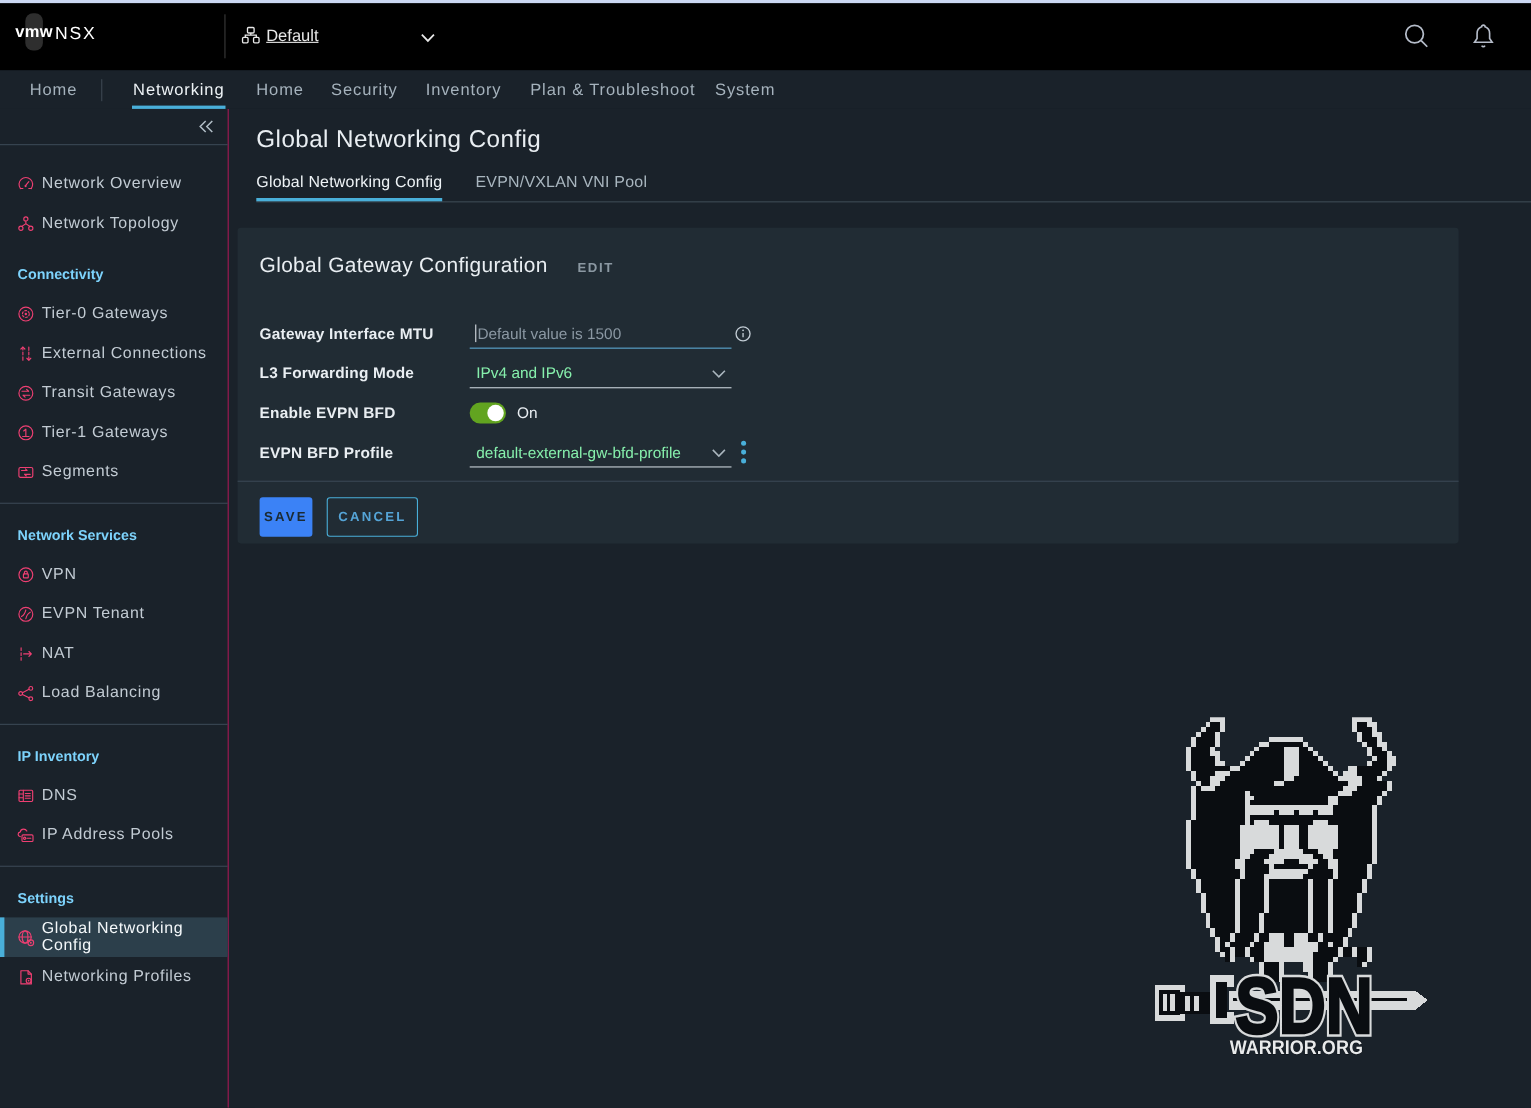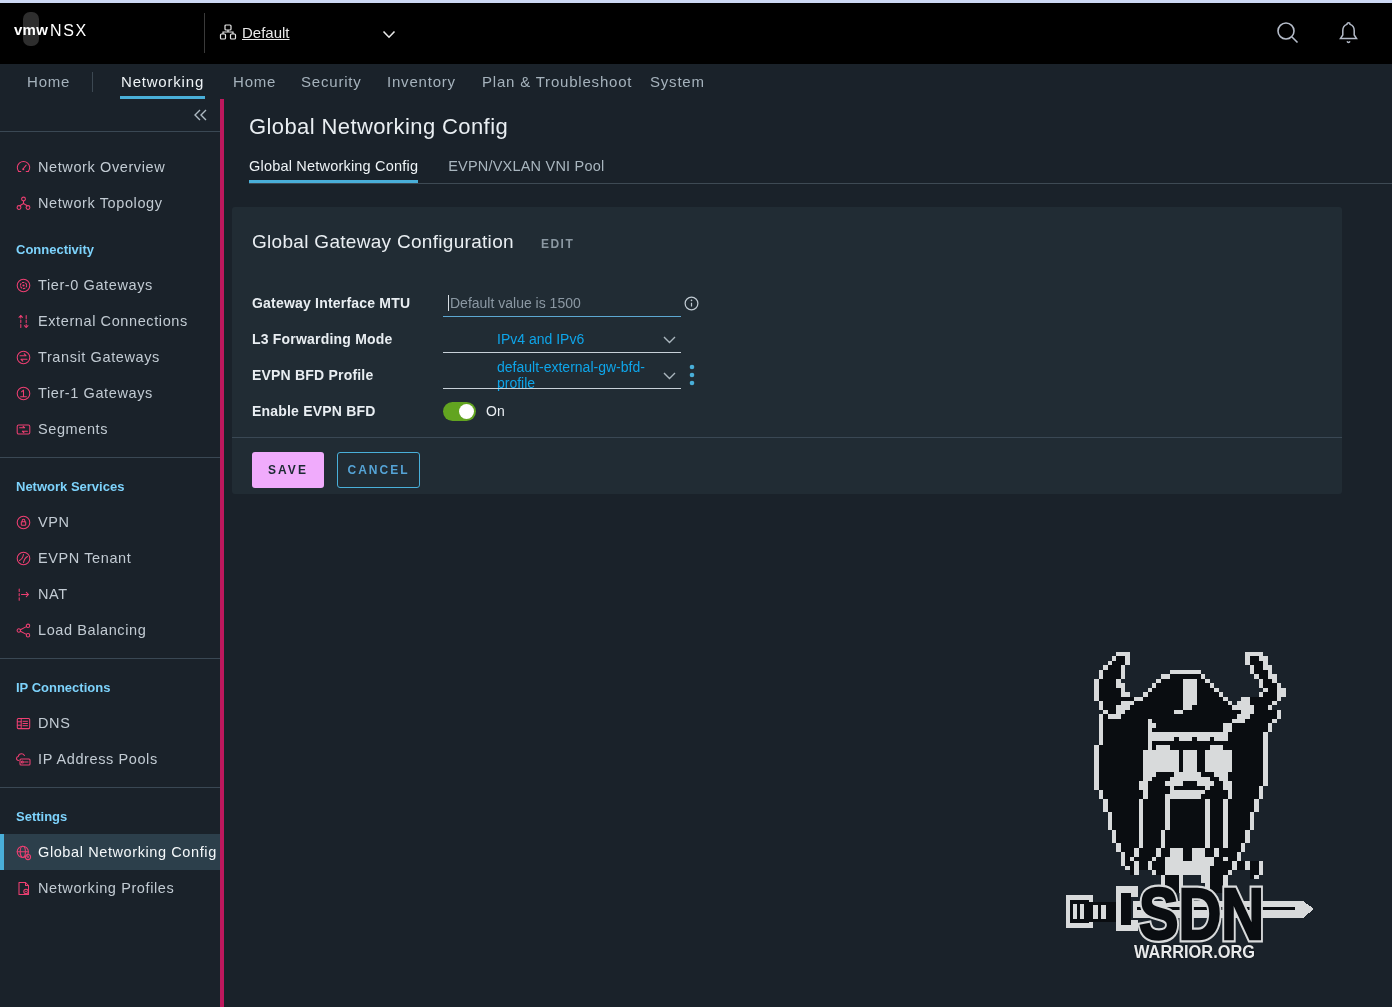--- a/index.html
+++ b/index.html
@@ -16,21 +16,21 @@
 .hicon1 { position:absolute; left:1276px; top:21px; }
 .hicon2 { position:absolute; left:1337px; top:21px; }
 
 nav.top { height:35px; background:#1a222a; position:relative; font-size:15px; color:#a5b2bc; letter-spacing:0.8px; }
 nav.top .item { position:absolute; top:0; height:35px; line-height:35px; }
 nav.top .sep { position:absolute; width:1px; height:20px; top:8px; background:#3c4852; }
 nav.top .item.active { color:#eef3f6; }
 nav.top .item.active::after { content:""; position:absolute; left:-1px; right:-1px; bottom:0; height:3px; background:#49afd9; }
 
 .shell { display:flex; height:908px; }
-aside { width:224px; background:#1a222a; border-right:4px solid #be185d; flex:none; }
+aside { width:208px; background:#1a222a; border-right:1px solid #be185d; flex:none; }
 .collapse { height:33px; display:flex; align-items:center; justify-content:flex-end; padding-right:12px; border-bottom:1px solid #3a4854; }
 .snav { padding-top:17px; }
 .srow { height:36px; display:flex; align-items:center; padding-left:15px; color:#c2cbd3; font-size:14.5px; position:relative; letter-spacing:0.6px; }
 .srow svg { margin-right:6px; flex:none; }
 .slabel { height:36px; display:flex; align-items:center; padding-left:16px; color:#7dd3fc; font-size:13px; font-weight:bold; margin-top:10px; }
 .sdiv { border-top:1px solid #3a4854; margin-top:10px; }
 .srow.sel { background:#2c3f4b; color:#f4f8fa; }
 .srow.sel::before { content:""; position:absolute; left:0; top:0; bottom:0; width:4px; background:#49afd9; }
 
 main { flex:1; position:relative; background:#1a222a; }
@@ -44,26 +44,26 @@
 .cardhead { position:absolute; top:24px; display:flex; align-items:baseline; }
 .cardhead h2 { font-size:19px; font-weight:400; color:#e9eef2; letter-spacing:0.3px; }
 .edit { margin-left:27px; font-size:12px; font-weight:bold; letter-spacing:1.5px; color:#8b98a2; }
 .form { position:absolute; top:78px; left:20px; right:20px; }
 .frow { display:flex; align-items:center; height:36px; }
 .frow .lbl { width:191px; font-size:14px; font-weight:bold; color:#e9eef2; letter-spacing:0.2px; }
 .ctl { width:238px; height:36px; position:relative; }
 .bline { position:absolute; left:0; right:0; top:31px; height:1px; background:#c8d1d8; }
 .bline.focus { background:#5da8d2; }
 .ph { position:absolute; left:7px; top:50%; transform:translateY(-50%); color:#8b98a3; font-size:14px; }
-.val { position:absolute; left:6px; top:50%; transform:translateY(-50%); color:#0ea5e9; font-size:14px;margin-left:48px; }
+.val { position:absolute; left:6px; top:50%; transform:translateY(-50%); color:#86efac; font-size:14px; }
 .caret { position:absolute; left:5px; top:10px; width:1px; height:16px; background:#d7dee3; }
 .cchev { position:absolute; right:5px; top:15px; }
 .btnrow { position:absolute; left:0; right:0; top:230px; border-top:1px solid #3a4854; padding:14px 20px 0 20px; display:flex; }
 .btn { height:36px; border-radius:3px; font-size:12px; font-weight:bold; letter-spacing:2px; display:flex; align-items:center; justify-content:center; }
-.btn.save { width:72px; background:#f0abfc; color:#1b2a32; }
+.btn.save { width:48px; background:#3b82f6; color:#1b2a32; }
 .btn.cancel { width:83px; margin-left:13px; border:1px solid #49afd9; color:#55a4d6; background:transparent; }
 .toggle { width:33px; height:19px; background:#62a420; border-radius:10px; position:relative; }
 .toggle .knob { position:absolute; right:2px; top:2px; width:15px; height:15px; border-radius:50%; background:#fff; }
 .onlbl { margin-left:10px; color:#e9eef2; font-size:14px; }
 .logo { position:absolute; left:839px; top:553px; }
 </style>
 </head>
 <body>
 <div class="topstrip"></div>
 <header>
@@ -157,21 +157,21 @@
             <path d="M4.2 3 v2.4 M4.2 7.4 v2.4 M4.2 11.8 v2.4"></path>
             <path d="M6.5 8.5 h7 M13.5 8.5 l-2.2 -2.2 M13.5 8.5 l-2.2 2.2"></path>
           </svg> NAT</div>
     <div class="srow"><svg width="17" height="17" viewBox="0 0 17 17" fill="none" stroke="#ee3f72" stroke-width="1.05" stroke-linecap="round" stroke-linejoin="round">
             <circle cx="3.8" cy="8.5" r="1.7"></circle>
             <circle cx="13" cy="3.8" r="1.7"></circle>
             <circle cx="13" cy="13.2" r="1.7"></circle>
             <path d="M5.4 7.7 L11.4 4.6 M5.4 9.3 L11.4 12.4"></path>
           </svg> Load Balancing</div>
     <div class="sdiv"></div>
-    <div class="slabel">IP Connections</div>
+    <div class="slabel">IP Inventory</div>
     <div class="srow"><svg width="17" height="17" viewBox="0 0 17 17" fill="none" stroke="#ee3f72" stroke-width="1.05" stroke-linecap="round" stroke-linejoin="round">
             <rect x="2.3" y="3.4" width="12.4" height="10.2" rx="1"></rect>
             <path d="M6.2 3.4 v10.2 M2.3 6.8 h3.9 M2.3 10.2 h3.9 M8 6.3 h4.5 M8 8.5 h4.5 M8 10.7 h4.5" stroke-width="1"></path>
           </svg> DNS</div>
     <div class="srow"><svg width="17" height="17" viewBox="0 0 17 17" fill="none" stroke="#ee3f72" stroke-width="1.05" stroke-linecap="round" stroke-linejoin="round">
             <path d="M3.5 9.5 c-1.2 0 -2 -0.9 -2 -2 c0 -1.1 0.8 -1.9 1.8 -2 c0.3 -1.6 1.6 -2.7 3.2 -2.7 c1.2 0 2.3 0.6 2.9 1.7"></path>
             <rect x="5" y="8" width="10" height="6" rx="1"></rect>
             <circle cx="7.4" cy="11" r="1"></circle>
             <path d="M9.5 11 h3.5" stroke-width="1"></path>
           </svg> IP Address Pools</div>
@@ -222,40 +222,40 @@
         <div class="lbl">L3 Forwarding Mode</div>
         <div class="ctl">
               <span class="val">IPv4 and IPv6</span>
           <svg class="cchev" width="13" height="8" viewBox="0 0 13 8" fill="none" stroke="#aab6be" stroke-width="1.4">
                 <path d="M1 1 L6.5 6.6 L12 1"></path>
               </svg>
           <div class="bline"></div>
             </div>
       </div>
       <div class="frow">
+        <div class="lbl">Enable EVPN BFD</div>
+        <div class="toggle">
+              <div class="knob"></div>
+            </div>
+        <div class="onlbl">On</div>
+      </div>
+      <div class="frow">
         <div class="lbl">EVPN BFD Profile</div>
         <div class="ctl">
               <span class="val">default-external-gw-bfd-profile</span>
           <svg class="cchev" width="13" height="8" viewBox="0 0 13 8" fill="none" stroke="#aab6be" stroke-width="1.4">
                 <path d="M1 1 L6.5 6.6 L12 1"></path>
               </svg>
           <div class="bline"></div>
             </div>
         <svg style="margin-left:8px" width="6" height="22" viewBox="0 0 6 22">
               <circle cx="3" cy="3" r="2.3" fill="#49afd9"></circle>
               <circle cx="3" cy="11" r="2.3" fill="#49afd9"></circle>
               <circle cx="3" cy="19" r="2.3" fill="#49afd9"></circle>
             </svg>
-      </div>
-      <div class="frow">
-        <div class="lbl">Enable EVPN BFD</div>
-        <div class="toggle">
-              <div class="knob"></div>
-            </div>
-        <div class="onlbl">On</div>
       </div>
     </div>
     <div class="btnrow">
       <div class="btn save">SAVE</div>
       <div class="btn cancel">CANCEL</div>
     </div>
   </div>
   <div class="logo"><svg width="254" height="312" viewBox="0 0 254 312">
 <g shape-rendering="crispEdges">
 <path d="M53.4 4.45h8.9v4.45h-8.9zM186.9 4.45h8.9v4.45h-8.9zM48.95 8.9h13.35v4.45h-13.35zM186.9 8.9h13.35v4.45h-13.35zM44.5 13.35h13.35v4.45h-13.35zM191.35 13.35h8.9v4.45h-8.9zM40.05 17.8h17.8v4.45h-17.8zM191.35 17.8h13.35v4.45h-13.35zM40.05 22.25h17.8v4.45h-17.8zM106.8 22.25h31.15v4.45h-31.15zM195.8 22.25h8.9v4.45h-8.9zM35.6 26.7h17.8v4.45h-17.8zM97.9 26.7h22.25v4.45h-22.25zM133.5 26.7h8.9v4.45h-8.9zM200.25 26.7h8.9v4.45h-8.9zM35.6 31.15h17.8v4.45h-17.8zM93.45 31.15h26.7v4.45h-26.7zM133.5 31.15h13.35v4.45h-13.35zM200.25 31.15h13.35v4.45h-13.35zM35.6 35.6h22.25v4.45h-22.25zM89.0 35.6h31.15v4.45h-31.15zM133.5 35.6h17.8v4.45h-17.8zM204.7 35.6h8.9v4.45h-8.9zM35.6 40.05h22.25v4.45h-22.25zM84.55 40.05h35.6v4.45h-35.6zM133.5 40.05h22.25v4.45h-22.25zM200.25 40.05h13.35v4.45h-13.35zM35.6 44.5h35.6v4.45h-35.6zM80.1 44.5h40.05v4.45h-40.05zM133.5 44.5h26.7v4.45h-26.7zM186.9 44.5h26.7v4.45h-26.7zM40.05 48.95h17.8v4.45h-17.8zM71.2 48.95h48.95v4.45h-48.95zM133.5 48.95h31.15v4.45h-31.15zM186.9 48.95h22.25v4.45h-22.25zM40.05 53.4h13.35v4.45h-13.35zM66.75 53.4h53.4v4.45h-53.4zM129.05 53.4h40.05v4.45h-40.05zM191.35 53.4h13.35v4.45h-13.35zM44.5 57.85h8.9v4.45h-8.9zM62.3 57.85h48.95v4.45h-48.95zM120.15 57.85h57.85v4.45h-57.85zM191.35 57.85h22.25v4.45h-22.25zM40.05 62.3h4.45v4.45h-4.45zM57.85 62.3h115.7v4.45h-115.7zM186.9 62.3h26.7v4.45h-26.7zM40.05 66.75h44.5v4.45h-44.5zM89.0 66.75h80.1v4.45h-80.1zM182.45 66.75h26.7v4.45h-26.7zM40.05 71.2h44.5v4.45h-44.5zM93.45 71.2h66.75v4.45h-66.75zM169.1 71.2h35.6v4.45h-35.6zM40.05 75.65h44.5v4.45h-44.5zM89.0 75.65h71.2v4.45h-71.2zM169.1 75.65h35.6v4.45h-35.6zM40.05 80.1h44.5v4.45h-44.5zM164.65 80.1h35.6v4.45h-35.6zM40.05 84.55h44.5v4.45h-44.5zM111.25 84.55h4.45v4.45h-4.45zM129.05 84.55h4.45v4.45h-4.45zM146.85 84.55h4.45v4.45h-4.45zM164.65 84.55h35.6v4.45h-35.6zM40.05 89.0h44.5v4.45h-44.5zM89.0 89.0h111.25v4.45h-111.25zM35.6 93.45h48.95v4.45h-48.95zM89.0 93.45h4.45v4.45h-4.45zM106.8 93.45h40.05v4.45h-40.05zM160.2 93.45h40.05v4.45h-40.05zM35.6 97.9h44.5v4.45h-44.5zM115.7 97.9h4.45v4.45h-4.45zM133.5 97.9h8.9v4.45h-8.9zM169.1 97.9h31.15v4.45h-31.15zM35.6 102.35h44.5v4.45h-44.5zM115.7 102.35h4.45v4.45h-4.45zM133.5 102.35h8.9v4.45h-8.9zM169.1 102.35h31.15v4.45h-31.15zM35.6 106.8h44.5v4.45h-44.5zM115.7 106.8h4.45v4.45h-4.45zM133.5 106.8h8.9v4.45h-8.9zM169.1 106.8h31.15v4.45h-31.15zM35.6 111.25h44.5v4.45h-44.5zM115.7 111.25h4.45v4.45h-4.45zM133.5 111.25h8.9v4.45h-8.9zM169.1 111.25h31.15v4.45h-31.15zM35.6 115.7h44.5v4.45h-44.5zM115.7 115.7h4.45v4.45h-4.45zM133.5 115.7h8.9v4.45h-8.9zM169.1 115.7h31.15v4.45h-31.15zM35.6 120.15h44.5v4.45h-44.5zM93.45 120.15h17.8v4.45h-17.8zM137.95 120.15h13.35v4.45h-13.35zM164.65 120.15h35.6v4.45h-35.6zM35.6 124.6h44.5v4.45h-44.5zM89.0 124.6h17.8v4.45h-17.8zM146.85 124.6h8.9v4.45h-8.9zM164.65 124.6h35.6v4.45h-35.6zM35.6 129.05h40.05v4.45h-40.05zM84.55 129.05h17.8v4.45h-17.8zM120.15 129.05h13.35v4.45h-13.35zM151.3 129.05h8.9v4.45h-8.9zM169.1 129.05h31.15v4.45h-31.15zM35.6 133.5h40.05v4.45h-40.05zM84.55 133.5h22.25v4.45h-22.25zM111.25 133.5h31.15v4.45h-31.15zM146.85 133.5h13.35v4.45h-13.35zM169.1 133.5h26.7v4.45h-26.7zM40.05 137.95h40.05v4.45h-40.05zM84.55 137.95h22.25v4.45h-22.25zM142.4 137.95h22.25v4.45h-22.25zM169.1 137.95h26.7v4.45h-26.7zM40.05 142.4h40.05v4.45h-40.05zM84.55 142.4h17.8v4.45h-17.8zM137.95 142.4h26.7v4.45h-26.7zM169.1 142.4h26.7v4.45h-26.7zM44.5 146.85h31.15v4.45h-31.15zM80.1 146.85h22.25v4.45h-22.25zM106.8 146.85h35.6v4.45h-35.6zM146.85 146.85h13.35v4.45h-13.35zM164.65 146.85h26.7v4.45h-26.7zM44.5 151.3h31.15v4.45h-31.15zM80.1 151.3h22.25v4.45h-22.25zM106.8 151.3h35.6v4.45h-35.6zM146.85 151.3h13.35v4.45h-13.35zM164.65 151.3h26.7v4.45h-26.7zM44.5 155.75h31.15v4.45h-31.15zM80.1 155.75h22.25v4.45h-22.25zM106.8 155.75h35.6v4.45h-35.6zM146.85 155.75h13.35v4.45h-13.35zM164.65 155.75h26.7v4.45h-26.7zM48.95 160.2h26.7v4.45h-26.7zM80.1 160.2h22.25v4.45h-22.25zM106.8 160.2h35.6v4.45h-35.6zM146.85 160.2h13.35v4.45h-13.35zM164.65 160.2h22.25v4.45h-22.25zM48.95 164.65h26.7v4.45h-26.7zM80.1 164.65h22.25v4.45h-22.25zM106.8 164.65h35.6v4.45h-35.6zM146.85 164.65h13.35v4.45h-13.35zM164.65 164.65h22.25v4.45h-22.25zM48.95 169.1h26.7v4.45h-26.7zM80.1 169.1h22.25v4.45h-22.25zM106.8 169.1h35.6v4.45h-35.6zM146.85 169.1h13.35v4.45h-13.35zM164.65 169.1h22.25v4.45h-22.25zM48.95 173.55h26.7v4.45h-26.7zM80.1 173.55h22.25v4.45h-22.25zM106.8 173.55h35.6v4.45h-35.6zM146.85 173.55h13.35v4.45h-13.35zM164.65 173.55h22.25v4.45h-22.25zM53.4 178.0h22.25v4.45h-22.25zM80.1 178.0h17.8v4.45h-17.8zM102.35 178.0h40.05v4.45h-40.05zM146.85 178.0h13.35v4.45h-13.35zM164.65 178.0h17.8v4.45h-17.8zM53.4 182.45h22.25v4.45h-22.25zM80.1 182.45h17.8v4.45h-17.8zM102.35 182.45h40.05v4.45h-40.05zM146.85 182.45h13.35v4.45h-13.35zM164.65 182.45h17.8v4.45h-17.8zM53.4 186.9h22.25v4.45h-22.25zM80.1 186.9h17.8v4.45h-17.8zM102.35 186.9h40.05v4.45h-40.05zM146.85 186.9h13.35v4.45h-13.35zM164.65 186.9h17.8v4.45h-17.8zM57.85 191.35h17.8v4.45h-17.8zM80.1 191.35h17.8v4.45h-17.8zM102.35 191.35h40.05v4.45h-40.05zM146.85 191.35h13.35v4.45h-13.35zM164.65 191.35h13.35v4.45h-13.35zM57.85 195.8h13.35v4.45h-13.35zM75.65 195.8h17.8v4.45h-17.8zM97.9 195.8h8.9v4.45h-8.9zM120.15 195.8h8.9v4.45h-8.9zM142.4 195.8h8.9v4.45h-8.9zM155.75 195.8h22.25v4.45h-22.25zM62.3 200.25h8.9v4.45h-8.9zM75.65 200.25h17.8v4.45h-17.8zM97.9 200.25h8.9v4.45h-8.9zM120.15 200.25h8.9v4.45h-8.9zM142.4 200.25h8.9v4.45h-8.9zM155.75 200.25h17.8v4.45h-17.8zM62.3 204.7h4.45v4.45h-4.45zM71.2 204.7h17.8v4.45h-17.8zM93.45 204.7h8.9v4.45h-8.9zM120.15 204.7h8.9v4.45h-8.9zM151.3 204.7h8.9v4.45h-8.9zM164.65 204.7h8.9v4.45h-8.9zM62.3 209.15h8.9v4.45h-8.9zM75.65 209.15h8.9v4.45h-8.9zM89.0 209.15h13.35v4.45h-13.35zM151.3 209.15h17.8v4.45h-17.8zM173.55 209.15h8.9v4.45h-8.9zM186.9 209.15h8.9v4.45h-8.9zM66.75 213.6h4.45v4.45h-4.45zM75.65 213.6h8.9v4.45h-8.9zM89.0 213.6h13.35v4.45h-13.35zM146.85 213.6h22.25v4.45h-22.25zM173.55 213.6h8.9v4.45h-8.9zM186.9 213.6h8.9v4.45h-8.9zM66.75 218.05h4.45v4.45h-4.45zM93.45 218.05h8.9v4.45h-8.9zM146.85 218.05h17.8v4.45h-17.8zM186.9 218.05h8.9v4.45h-8.9zM102.35 222.5h8.9v4.45h-8.9zM142.4 222.5h8.9v4.45h-8.9zM186.9 222.5h4.45v4.45h-4.45zM102.35 226.95h8.9v4.45h-8.9zM142.4 226.95h8.9v4.45h-8.9zM106.8 231.4h4.45v4.45h-4.45zM146.85 231.4h4.45v4.45h-4.45z" fill="#0a0d11"></path>

